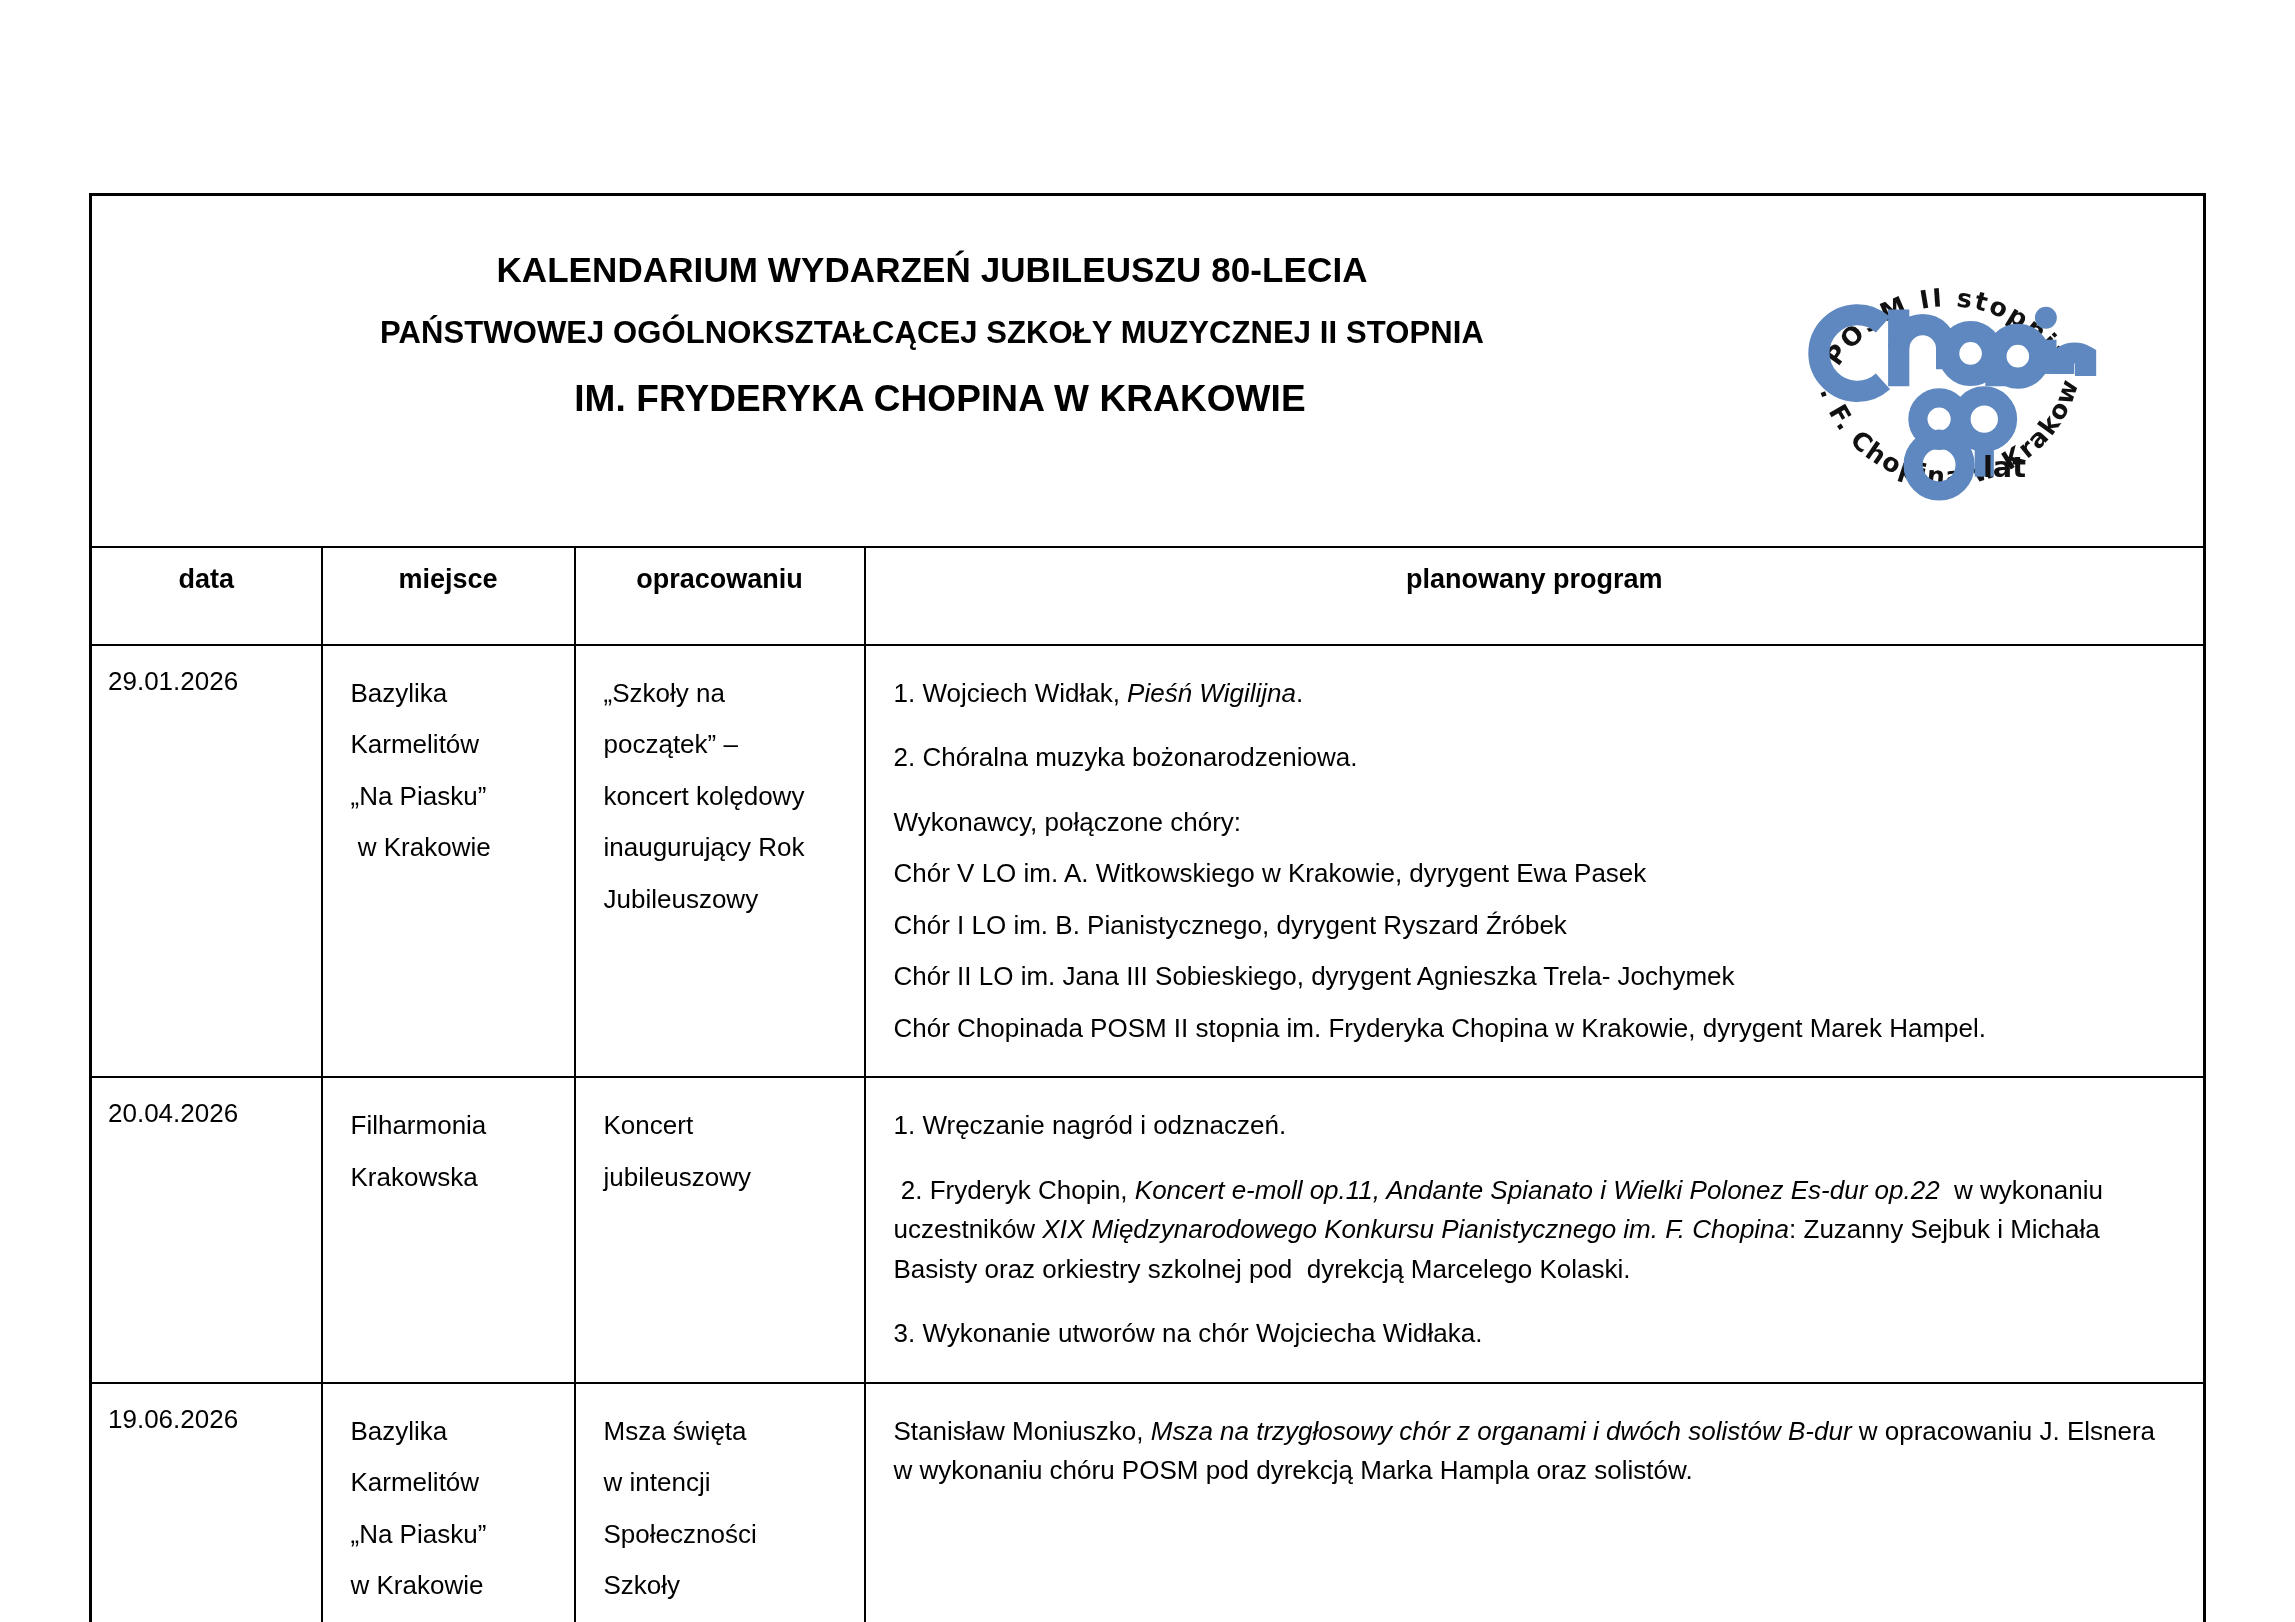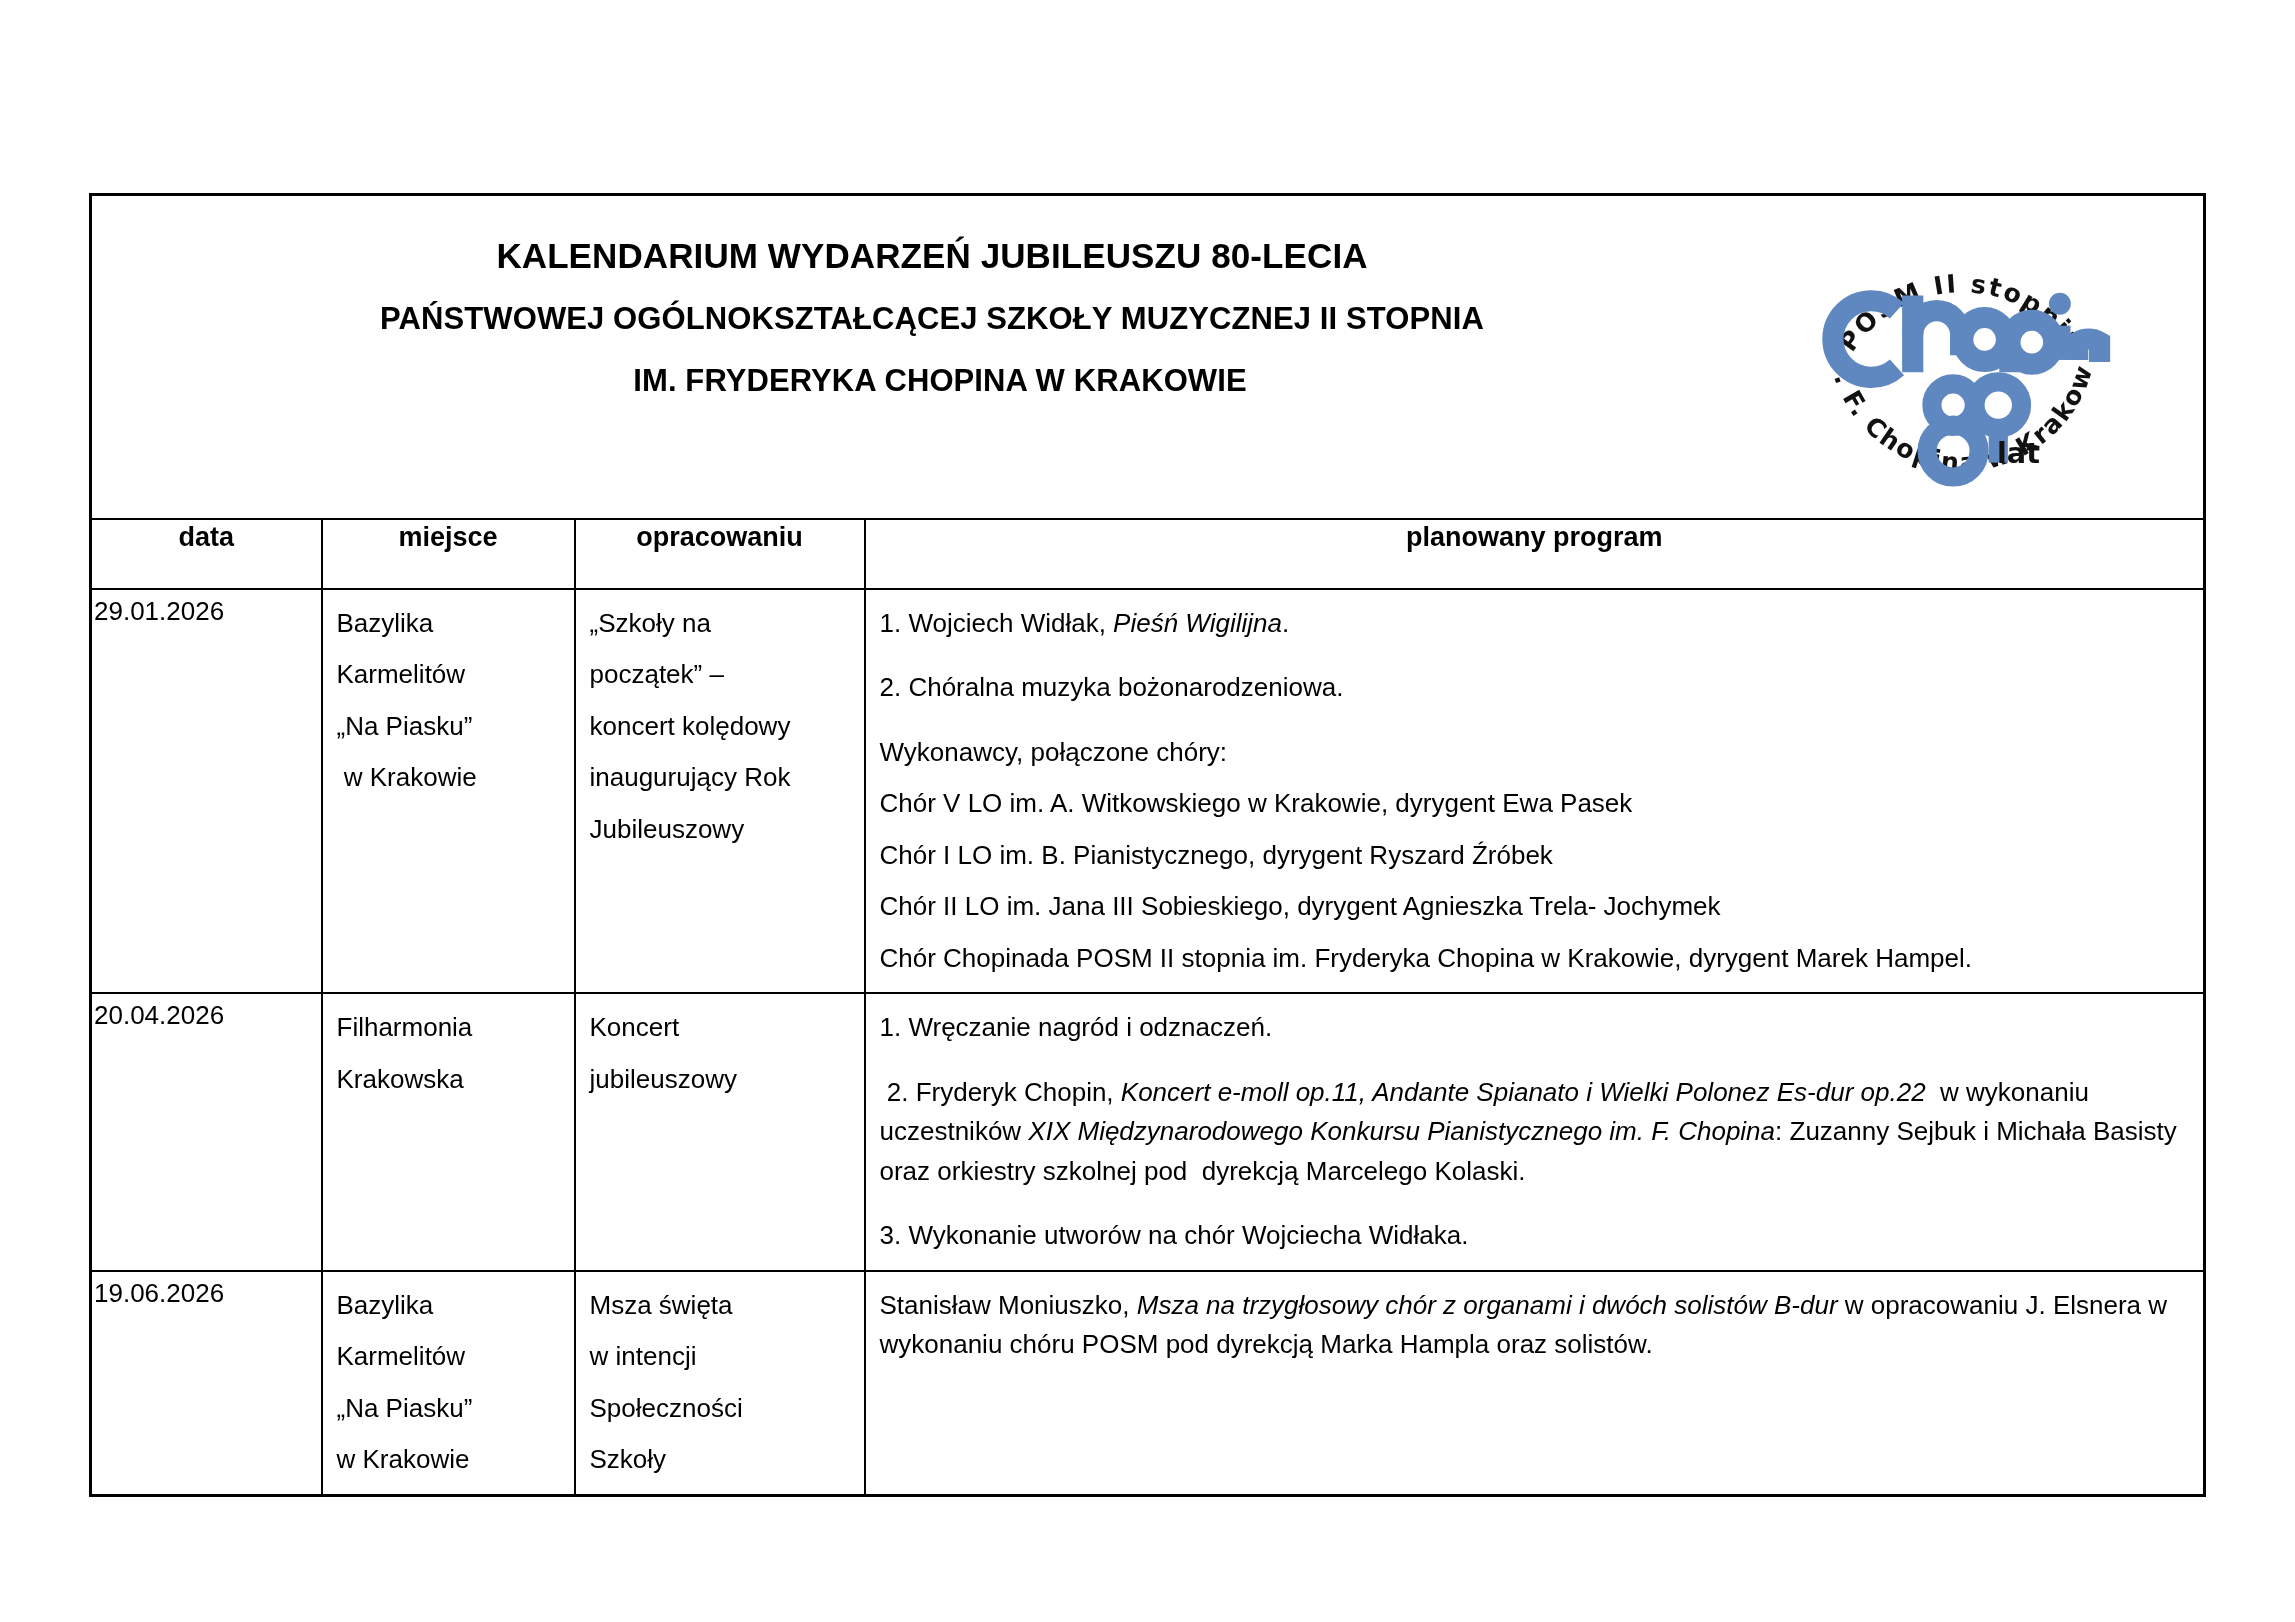--- a/index.html
+++ b/index.html
@@ -28,21 +28,21 @@
     position: absolute;
     left: 89px;
     top: 193px;
     width: 2117px;
     border-collapse: collapse;
     table-layout: fixed;
     border: 3.4px solid #000;
   }
   .doc-table td, .doc-table th {
     border: 2.1px solid #000;
-    padding: 2px;
+    padding: 16px;
     vertical-align: top;
     background: #ffffff;
   }
 
   
   .masthead-cell {
     border: none !important;
     border-bottom: 2.7px solid #000 !important;
     padding: 0;
   }
@@ -67,21 +67,21 @@
   .title-line.t1 {
     font-size: 35px;
     margin-bottom: 25px;
   }
   .title-line.t2 {
     font-size: 31px;
     margin-bottom: 25px;
     margin-top: 7px;
   }
   .title-line.t3 {
-    font-size: 31px;
+    font-size: 37px;
     margin-left: 16px;
   }
 
   
   .logo-wrap {
     flex: 0 0 auto;
     width: 383px;
     padding: 9.6px 48px 0 0;
     display: flex;
     justify-content: center;

